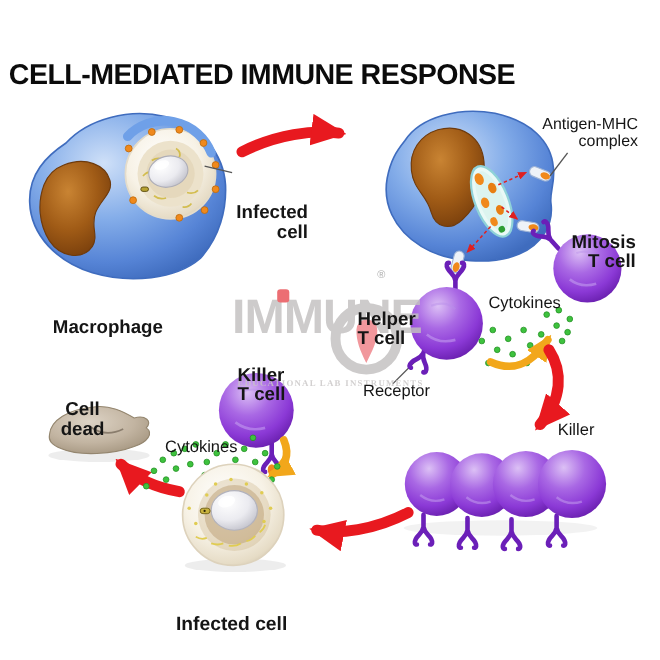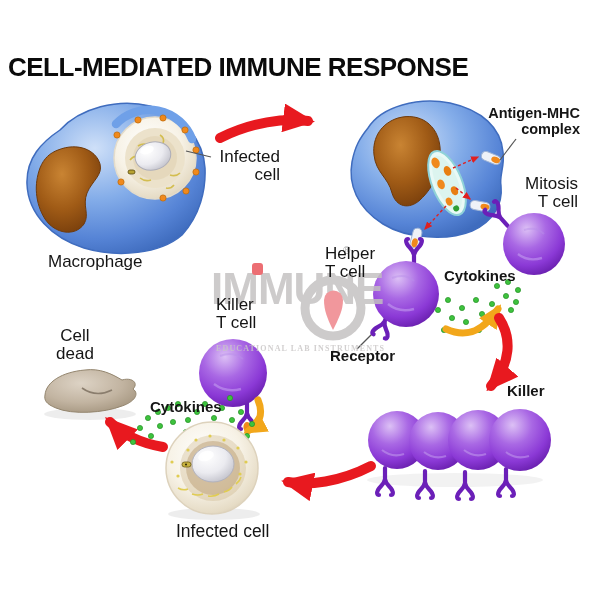--- a/index.html
+++ b/index.html
@@ -1,21 +1,21 @@
 <!DOCTYPE html>
 <html><head>
 <meta charset="utf-8">
 <style>
   html,body{margin:0;padding:0;background:#fff;}
   #stage{position:relative;width:600px;height:600px;background:#fff;overflow:hidden;
          font-family:"Liberation Sans",sans-serif;color:#111;}
   #art{position:absolute;left:0;top:0;}
   .lbl{position:absolute;line-height:1.08;color:#151515;}
-  .b{font-weight:normal;font-size:17px;}
-  .r{font-weight:bold;font-size:15px;}
+  .b{font-weight:bold;font-size:17px;margin-top:36px;}
+  .r{font-weight:normal;font-size:15px;}
   .right{text-align:right;}
   .center{text-align:center;}
   #title{position:absolute;left:8px;top:52px;width:586px;font-size:26px;font-weight:bold;
          letter-spacing:-.5px;white-space:nowrap;color:#0b0b0b;}
   
   #wm{position:absolute;left:0;top:0;width:600px;height:600px;pointer-events:none;opacity:.82;}
   #wm-brand{position:absolute;left:211px;top:264px;font-size:44px;font-weight:bold;
             color:#c3c0c0;letter-spacing:-1px;}
   #wm-idot{position:absolute;left:252px;top:263px;width:11px;height:12px;border-radius:3px;background:#e94f55;}
   #wm-reg{position:absolute;left:343px;top:245px;font-size:10px;color:#9a9a9a;}
@@ -331,15 +331,15 @@
     <span>T cell</span>
   </div>
 
   <div class="lbl b center" style="left:47px;top:327px;width:56px;">
     <span>Cell</span><br>
     <span>dead</span>
   </div>
 
   <div class="lbl r" style="left:150px;top:399px;">Cytokines</div>
 
-  <div class="lbl b" style="left:176px;top:522px;font-size:17.5px;">Infected cell</div>
+  <div class="lbl b" style="left:160px;top:522px;font-size:17.5px;">Infected cell</div>
 
 </div>
 
 </body></html>

